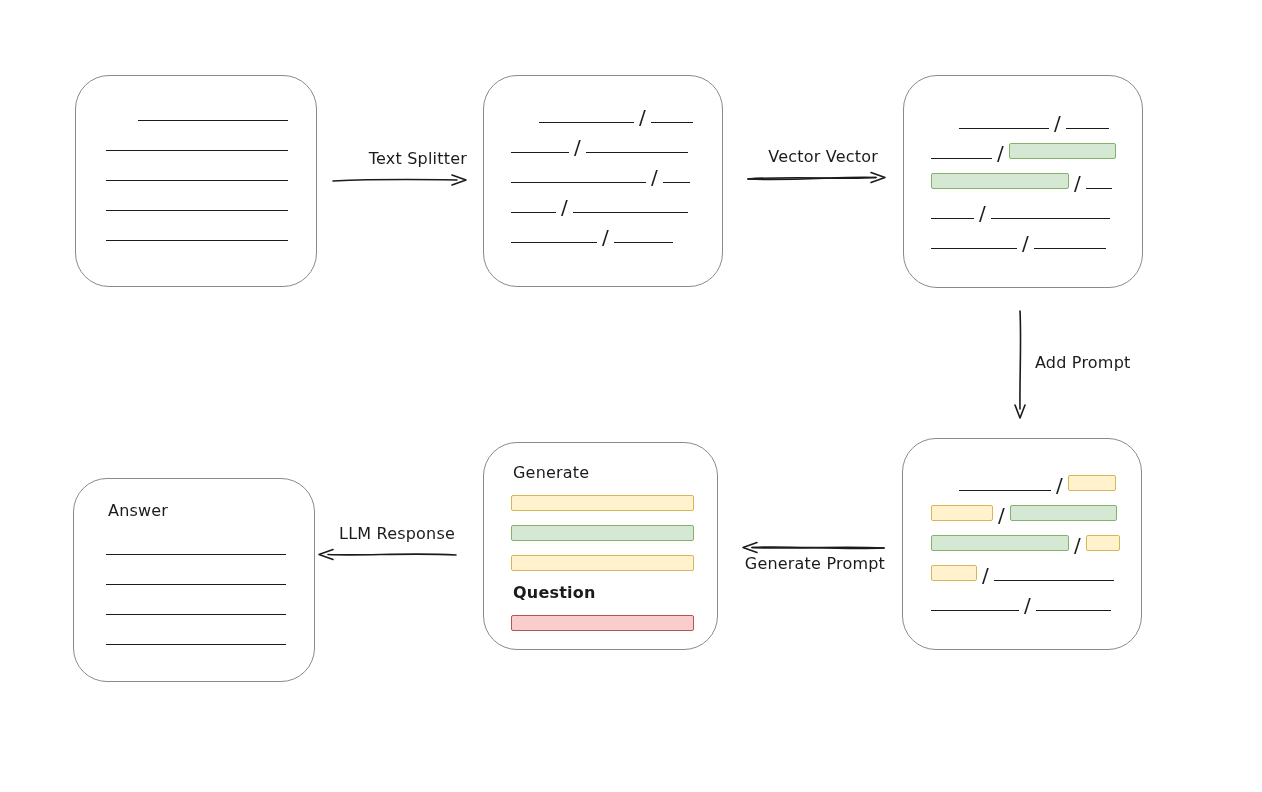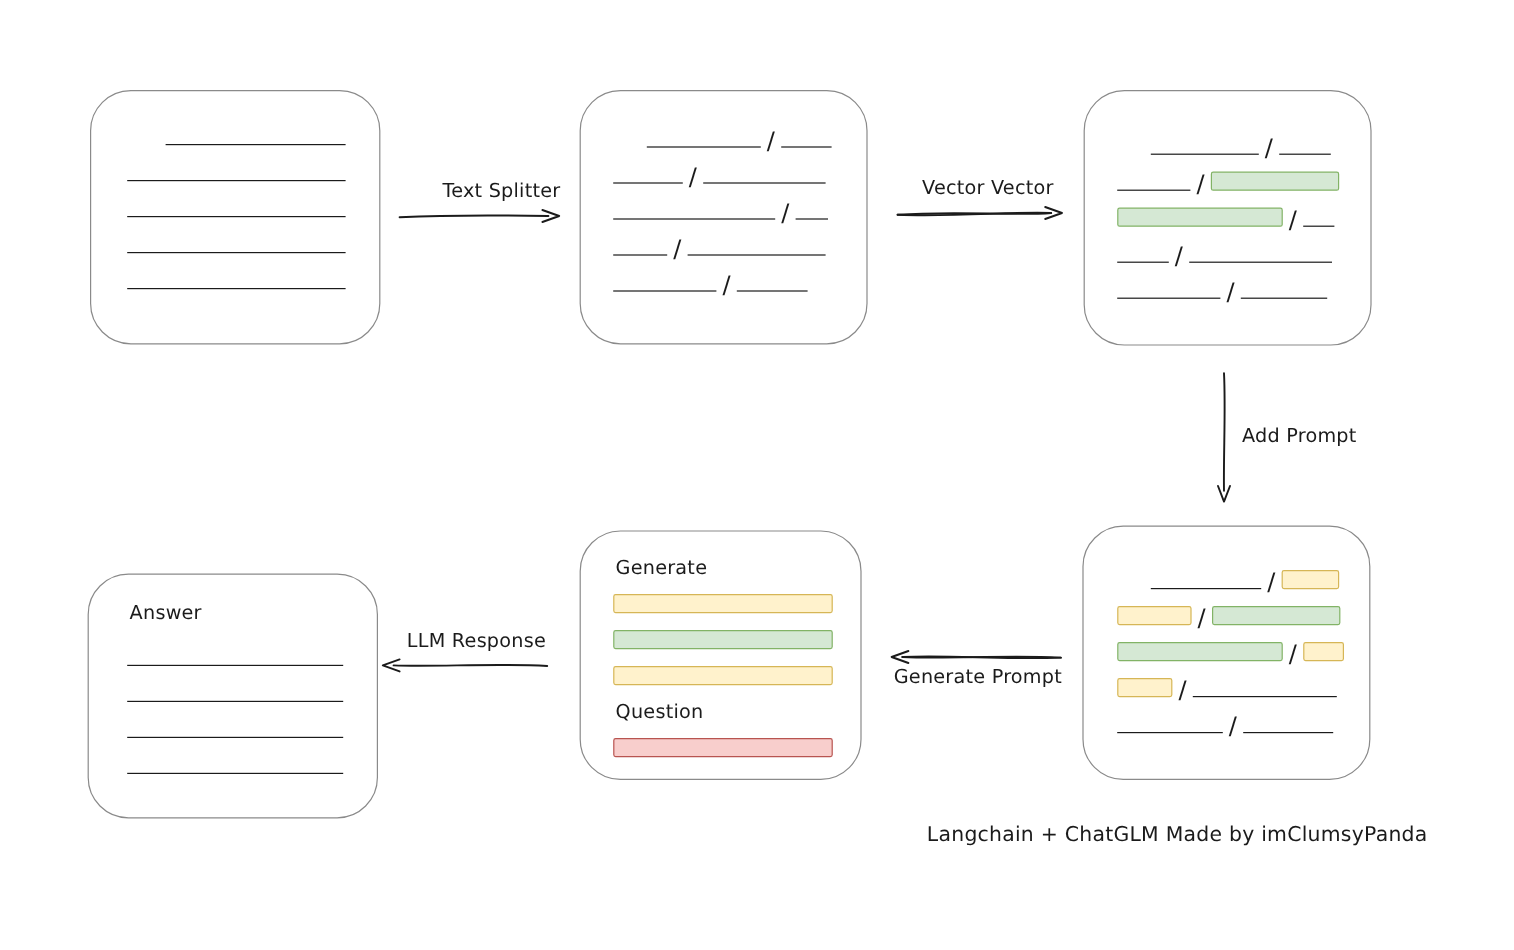--- a/index.html
+++ b/index.html
@@ -151,21 +151,21 @@
       </div>
   </div>
 
   <div class="node" style="left:483px; top:442px; width:235px; height:208px;">
     <span class="node-title" style="left:29px; top:20px;">Generate</span>
     <div class="bars" style="left:27px; top:52px;">
         <div class="bar yellow"></div>
         <div class="bar green"></div>
         <div class="bar yellow"></div>
       </div>
-    <span class="node-title" style="left:29px; top:140px;">Question</span>
+    <span class="node-title" style="left:29px; top:140px;font-weight:bold;">Question</span>
     <div class="bars" style="left:27px; top:172px;">
         <div class="bar red"></div>
       </div>
   </div>
 
   <div class="node" style="left:73px; top:442px; width:242px; height:204px;margin-top:36px;">
     <span class="node-title" style="left:34px; top:22px;">Answer</span>
     <div class="rows" style="left:32px; top:46px;">
         <div class="row">
           <div class="seg-line" style="width: 180px;"></div>
@@ -207,15 +207,14 @@
     <path d="M148 9 C 100 6.5, 55 10.5, 16 8.5"></path>
     <path d="M21 3.5 L7 8.5 L21 13.5"></path>
   </svg>
 
   <span class="arrow-label" style="left:333px; top:524px; width:122px;">LLM Response</span>
   <svg class="arrow-svg" style="left:312px; top:546px;" width="146" height="18">
     <path d="M144 9 C 100 6.5, 50 10, 16 8.5"></path>
     <path d="M21 3.5 L7 8.5 L21 13.5"></path>
   </svg>
 
-  <div class="caption" style="left:741px; top:686px; width:480px;">Langchain + ChatGLM Made by imClumsyPanda</div>
 
 </div>
 
 </body></html>

